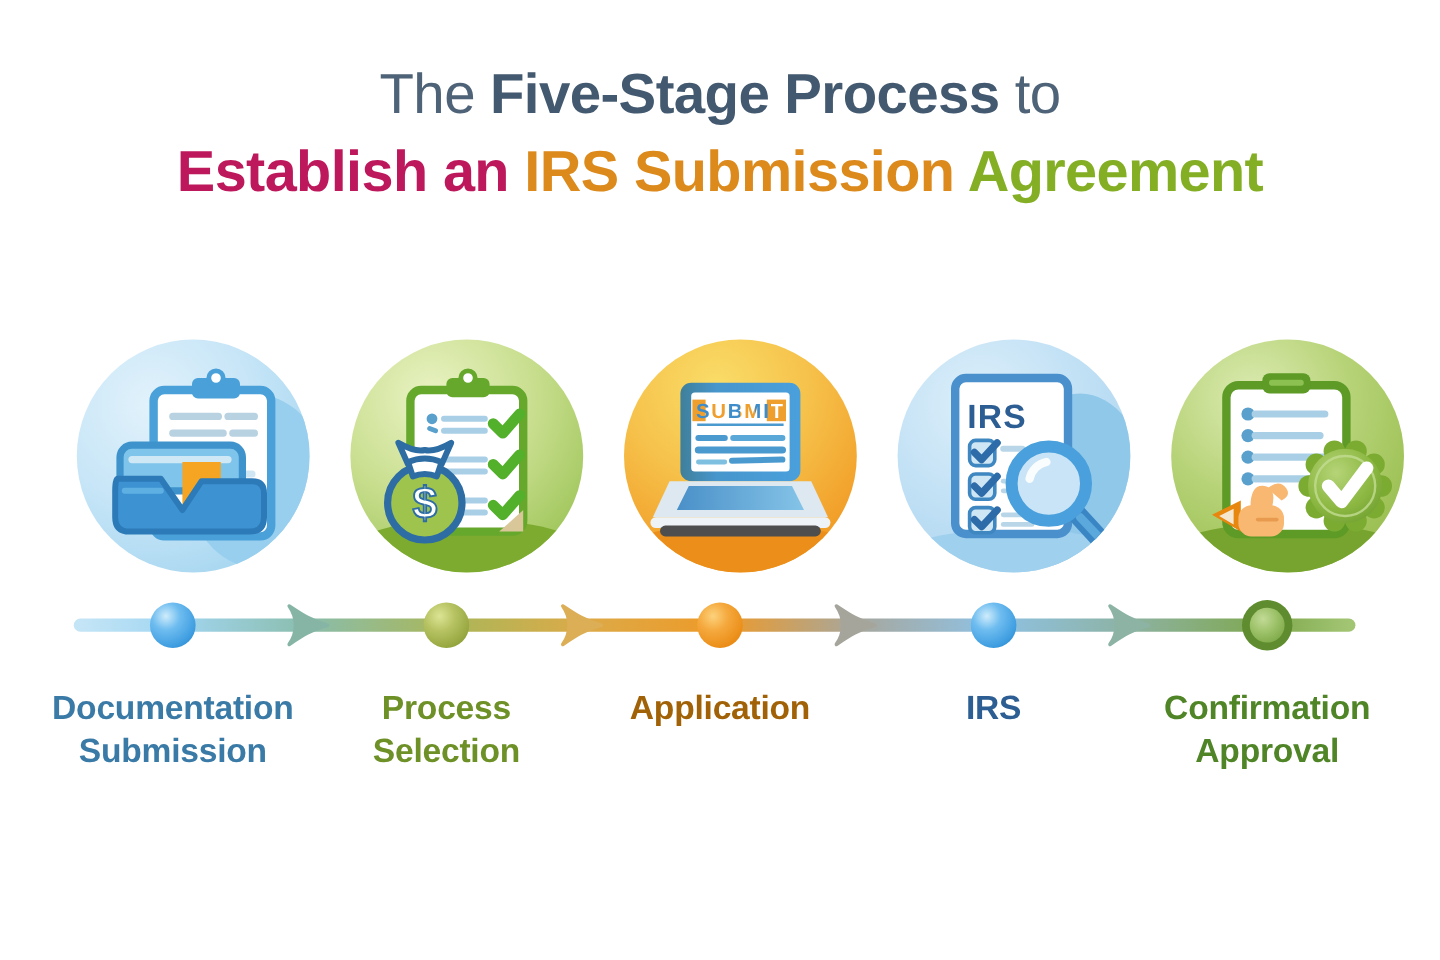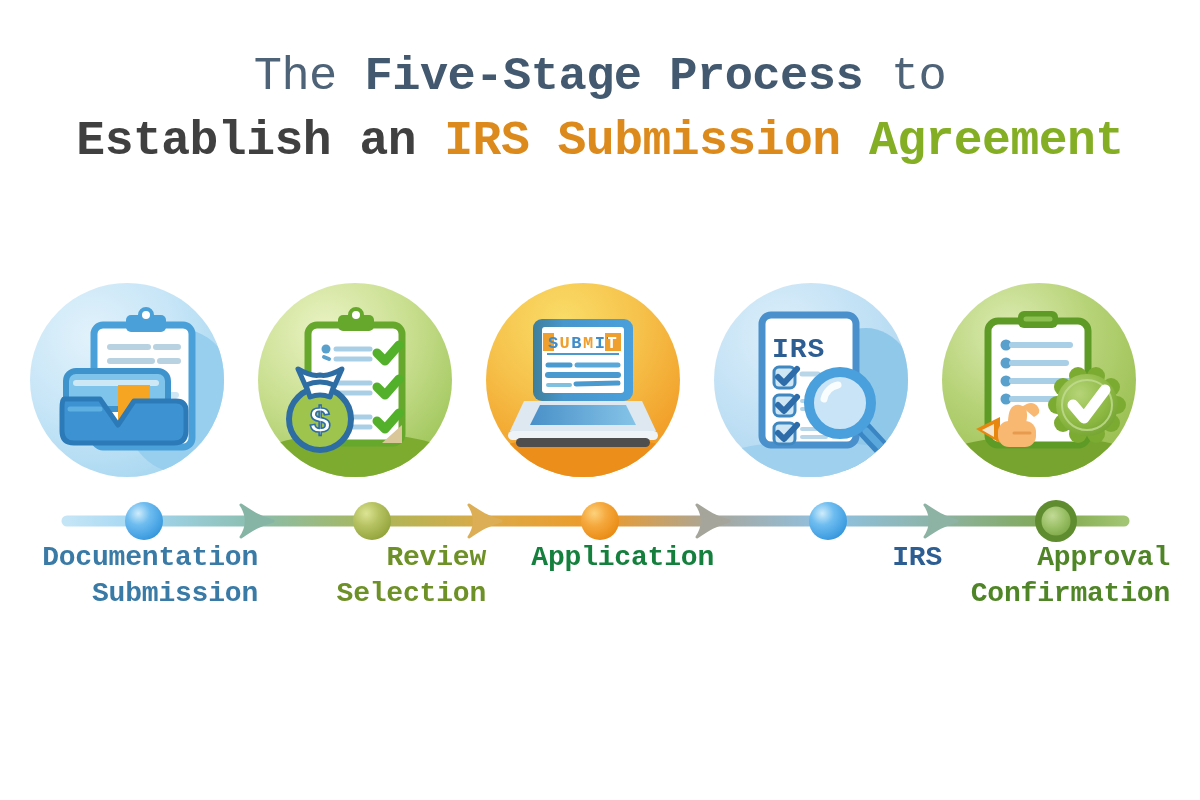--- a/index.html
+++ b/index.html
@@ -1,41 +1,41 @@
 <!DOCTYPE html>
 <html><head>
 <meta charset="utf-8">
 <style>
   html,body{margin:0;padding:0;background:#fff;}
   .canvas{
     position:relative;width:1200px;height:800px;background:#ffffff;overflow:hidden;
-    font-family:Liberation Mono, monospace;
+    font-family:Liberation Sans, sans-serif;
   }
   
   .title{position:absolute;top:50px;left:0;width:100%;text-align:center;}
   .title-line1{font-size:47px;font-weight:400;color:#4e6377;letter-spacing:-0.5px;}
   .title-line1 .em{font-weight:800;color:#43596f;}
   .title-line2{margin-top:11px;font-size:48px;font-weight:800;letter-spacing:-0.5px;}
-  .t-blue{color:#404040;}
+  .t-blue{color:#be185d;}
   .t-orange{color:#dc8a1c;}
   .t-green{color:#84af25;}
   
   .stages{position:absolute;top:283px;left:30px;width:1140px;display:flex;}
-  .stage{flex:1;display:flex;justify-content:flex-start;}
+  .stage{flex:1;display:flex;justify-content:flex-end;}
   .circle{width:194px;height:194px;border-radius:50%;overflow:hidden;position:relative;}
   .circle svg{position:absolute;left:0;top:0;}
   .bg1{background:radial-gradient(circle at 32% 28%, #e2f2fb 0%, #c6e5f7 45%, #a6d6f0 82%, #99cdec 100%);}
   .bg2{background:radial-gradient(circle at 35% 25%, #eaf3c4 0%, #c8de8e 45%, #8cba42 100%);}
   .bg3{background:radial-gradient(circle at 40% 20%, #f9dd68 0%, #f6c34c 38%, #f19a24 82%, #ef8d18 100%);}
   .bg4{background:radial-gradient(circle at 35% 28%, #ddeffa 0%, #c2e1f5 45%, #a2d0ee 100%);}
   .bg5{background:radial-gradient(circle at 35% 25%, #dcebb2 0%, #b7d378 42%, #8cb53e 100%);}
   
   .timeline-wrap{position:absolute;top:490px;left:0;width:1200px;height:62px;}
   
-  .labels{position:absolute;top:540px;left:30px;width:1140px;display:flex;text-align:right;}
+  .labels{position:absolute;top:572px;left:30px;width:1140px;display:flex;text-align:center;}
   .label{flex:1;font-size:28px;font-weight:700;line-height:1.28;letter-spacing:-0.2px;}
 </style>
 </head>
 <body>
 
 <div class="canvas">
 
   <div class="title">
     <div class="title-line1"><span>The </span><span class="em">Five-Stage Process</span><span> to</span></div>
     <div class="title-line2"><span class="t-blue">Establish an </span><span class="t-orange">IRS Submission </span><span class="t-green">Agreement</span></div>
@@ -305,28 +305,28 @@
       </g>
     </svg>
   </div>
 
   <div class="labels">
     <div class="label" style="color: rgb(58, 122, 166);">
       <div>Documentation</div>
       <div>Submission</div>
     </div>
     <div class="label" style="color: rgb(109, 144, 39);">
-      <div>Review</div>
+      <div>Process</div>
       <div>Selection</div>
     </div>
-    <div class="label" style="color: #15803d;">
+    <div class="label" style="color: #a16207;">
       <div>Application</div>
     </div>
     <div class="label" style="color: rgb(45, 94, 147);">
       <div>IRS</div>
     </div>
     <div class="label" style="color: rgb(79, 133, 38);">
+      <div>Confirmation</div>
       <div>Approval</div>
-      <div>Confirmation</div>
     </div>
   </div>
 
 </div>
 
 </body></html>

